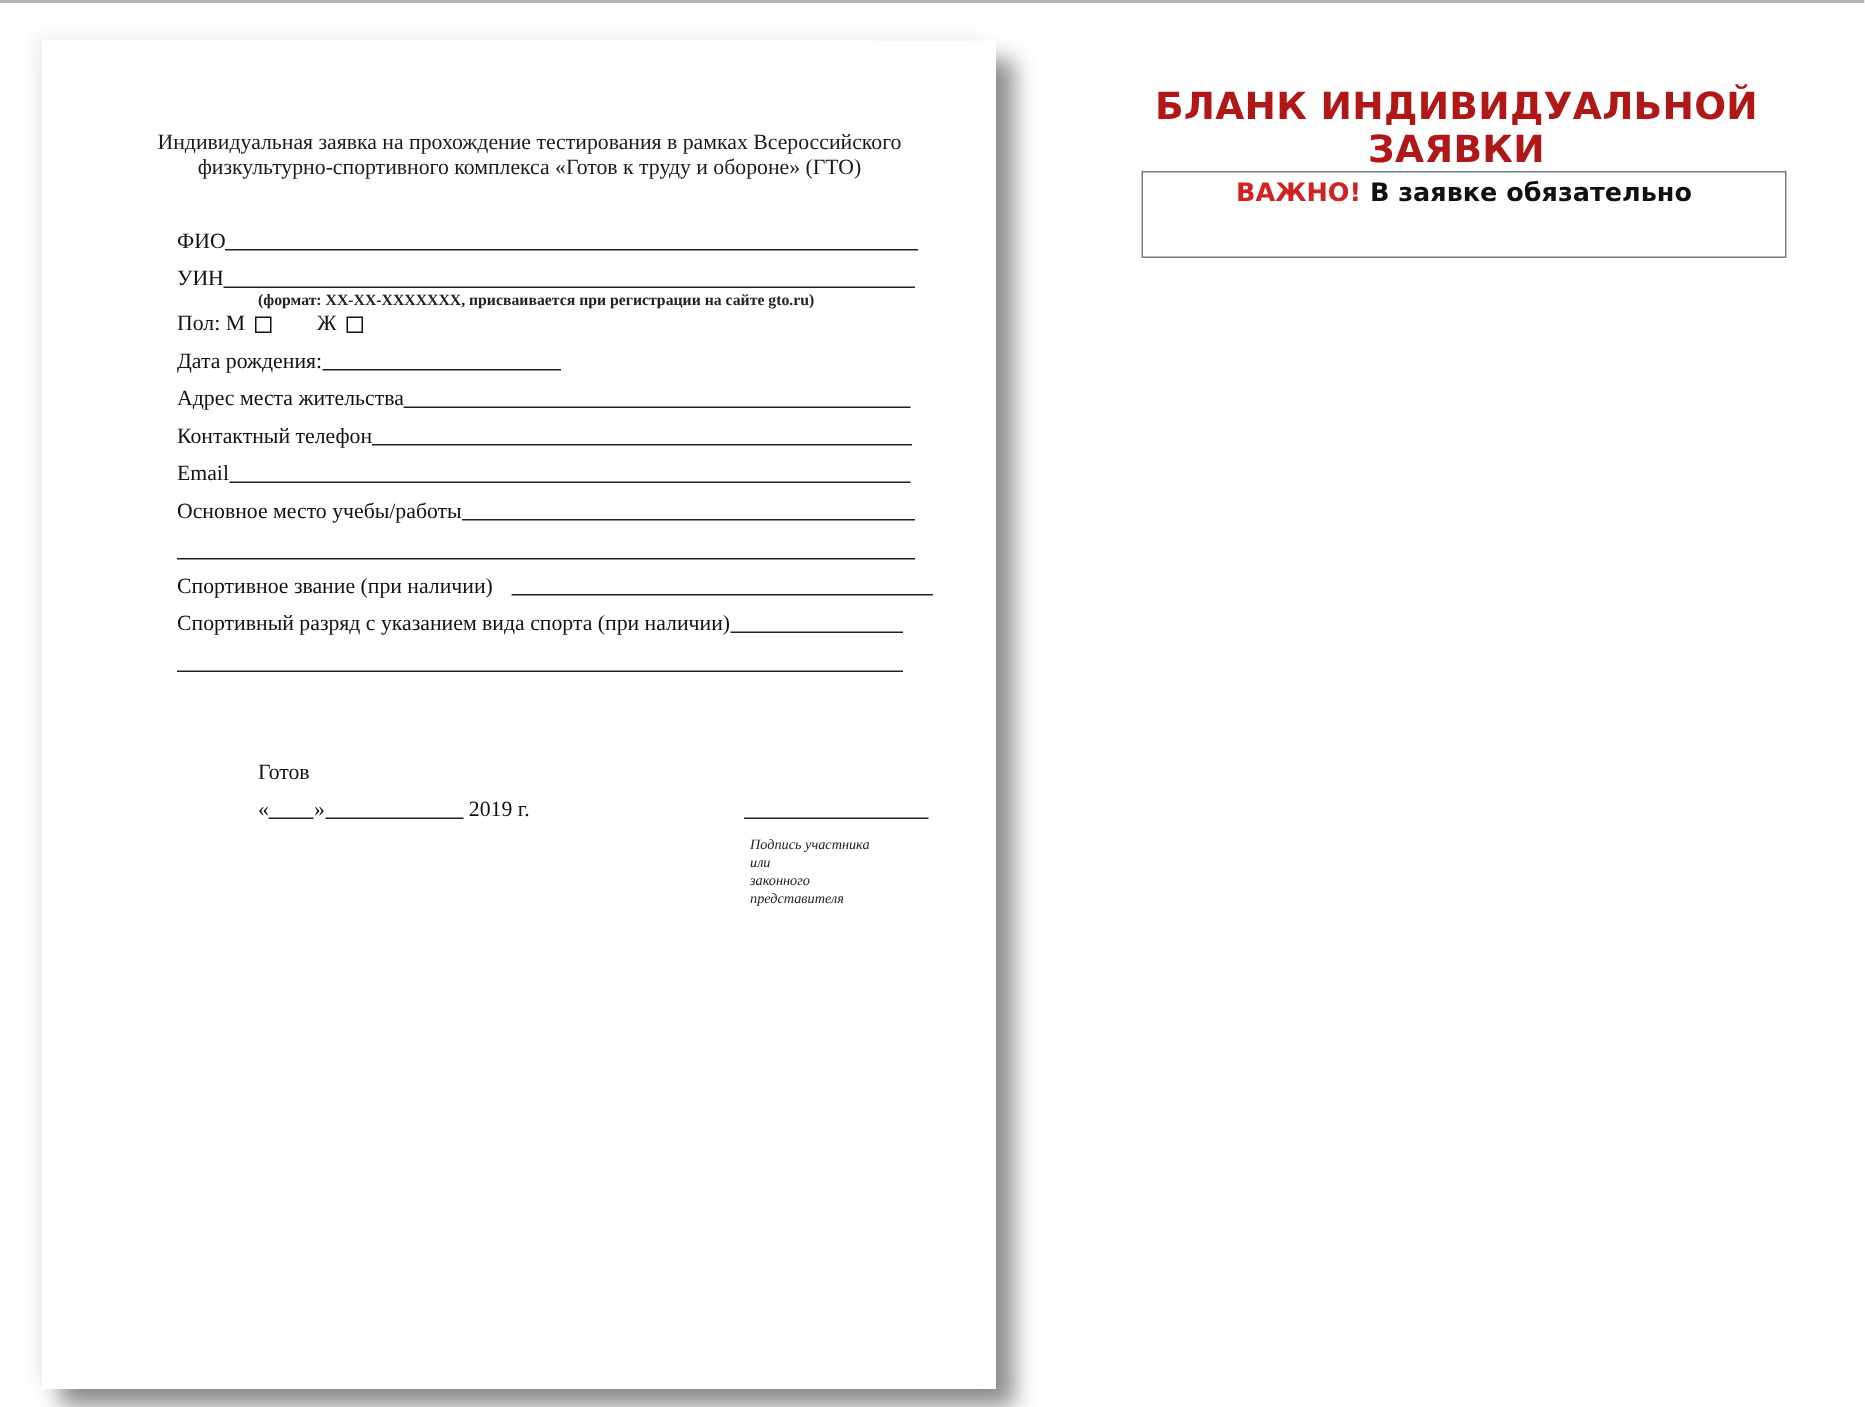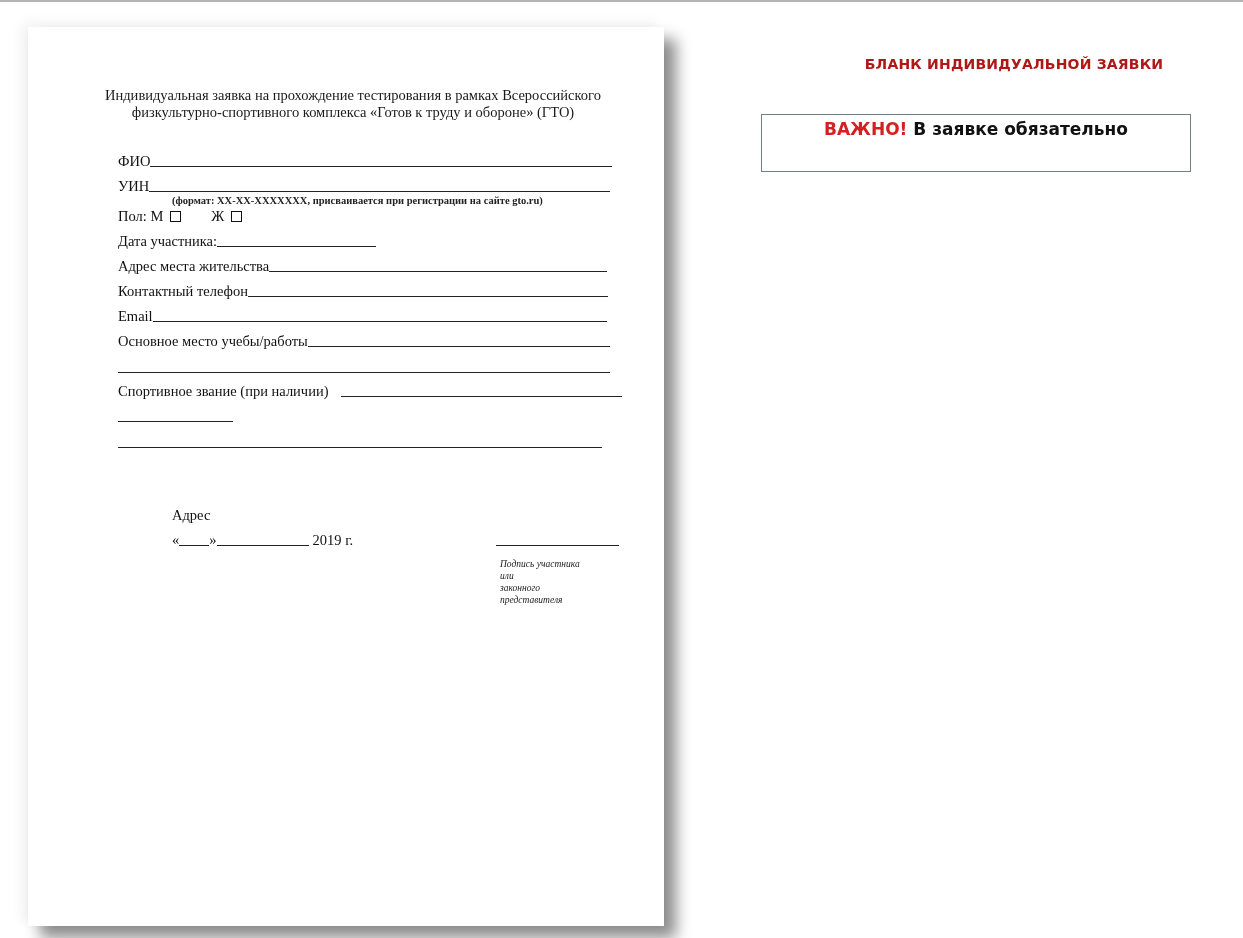--- a/index.html
+++ b/index.html
@@ -86,26 +86,26 @@
     .sig-caption {
       position: absolute;
       left: 472px; top: 531px;
       font-size: 9.5px;
       line-height: 12px;
       font-style: italic;
       color: #222;
     }
     .right-title {
       position: absolute;
-      left: 803px; top: 56px;
+      left: 760px; top: 56px;
       width: 422px;
       text-align: center;
       font-family: "DejaVu Sans", sans-serif;
       font-weight: bold;
-      font-size: 14px;
+      font-size: 25px;
       color: #b01818;
       letter-spacing: 0.2px;
     }
     .notice-box {
       position: absolute;
       left: 761px; top: 114px;
       width: 430px; height: 58px;
       border: 1px solid #6f7f86;
       box-sizing: border-box;
       text-align: center;
@@ -146,21 +146,21 @@
   <div class="hint">(формат: ХХ-ХХ-ХХХХХХХ, присваивается при регистрации на сайте gto.ru)</div>
 
   <div class="row" style="top:180px;">
     <span>Пол: М</span>
     <span class="checkbox" style="margin-right:30px;"></span>
     <span>Ж</span>
     <span class="checkbox"></span>
   </div>
 
   <div class="row" style="top:205px;">
-    <span>Дата участника:</span>
+    <span>Дата рождения:</span>
     <span class="fill-line" style="width:159px;"></span>
   </div>
 
   <div class="row" style="top:255px;">
     <span>Контактный телефон</span>
     <span class="fill-line" style="width:360px;"></span>
   </div>
 
   <div class="row" style="top:230px;">
     <span>Адрес места жительства</span>
@@ -177,26 +177,27 @@
     <span class="fill-line" style="width:302px;"></span>
   </div>
   <div class="blank-line" style="left:90px; top:345px; width:492px;"></div>
 
   <div class="row" style="top:355px;gap:12px;">
     <span>Спортивное звание (при наличии)</span>
     <span class="fill-line" style="width:281px;"></span>
   </div>
 
   <div class="row" style="top:380px;">
+    <span>Спортивный разряд с указанием вида спорта (при наличии)</span>
     <span class="fill-line" style="width:115px;"></span>
   </div>
   <div class="blank-line" style="left:90px; top:420px; width:484px;"></div>
 
   <div class="row" style="left:144px; top:479px;">
-    <span>Адрес</span>
+    <span>Готов</span>
   </div>
   <div class="row" style="left:144px; top:504px;">
     <span>«</span>
     <span class="fill-line" style="width:30px;"></span>
     <span>»</span>
     <span class="fill-line" style="width:92px;"></span>
     <span style="margin-left:4px;">2019 г.</span>
   </div>
 
   <div class="sig-line"></div>

